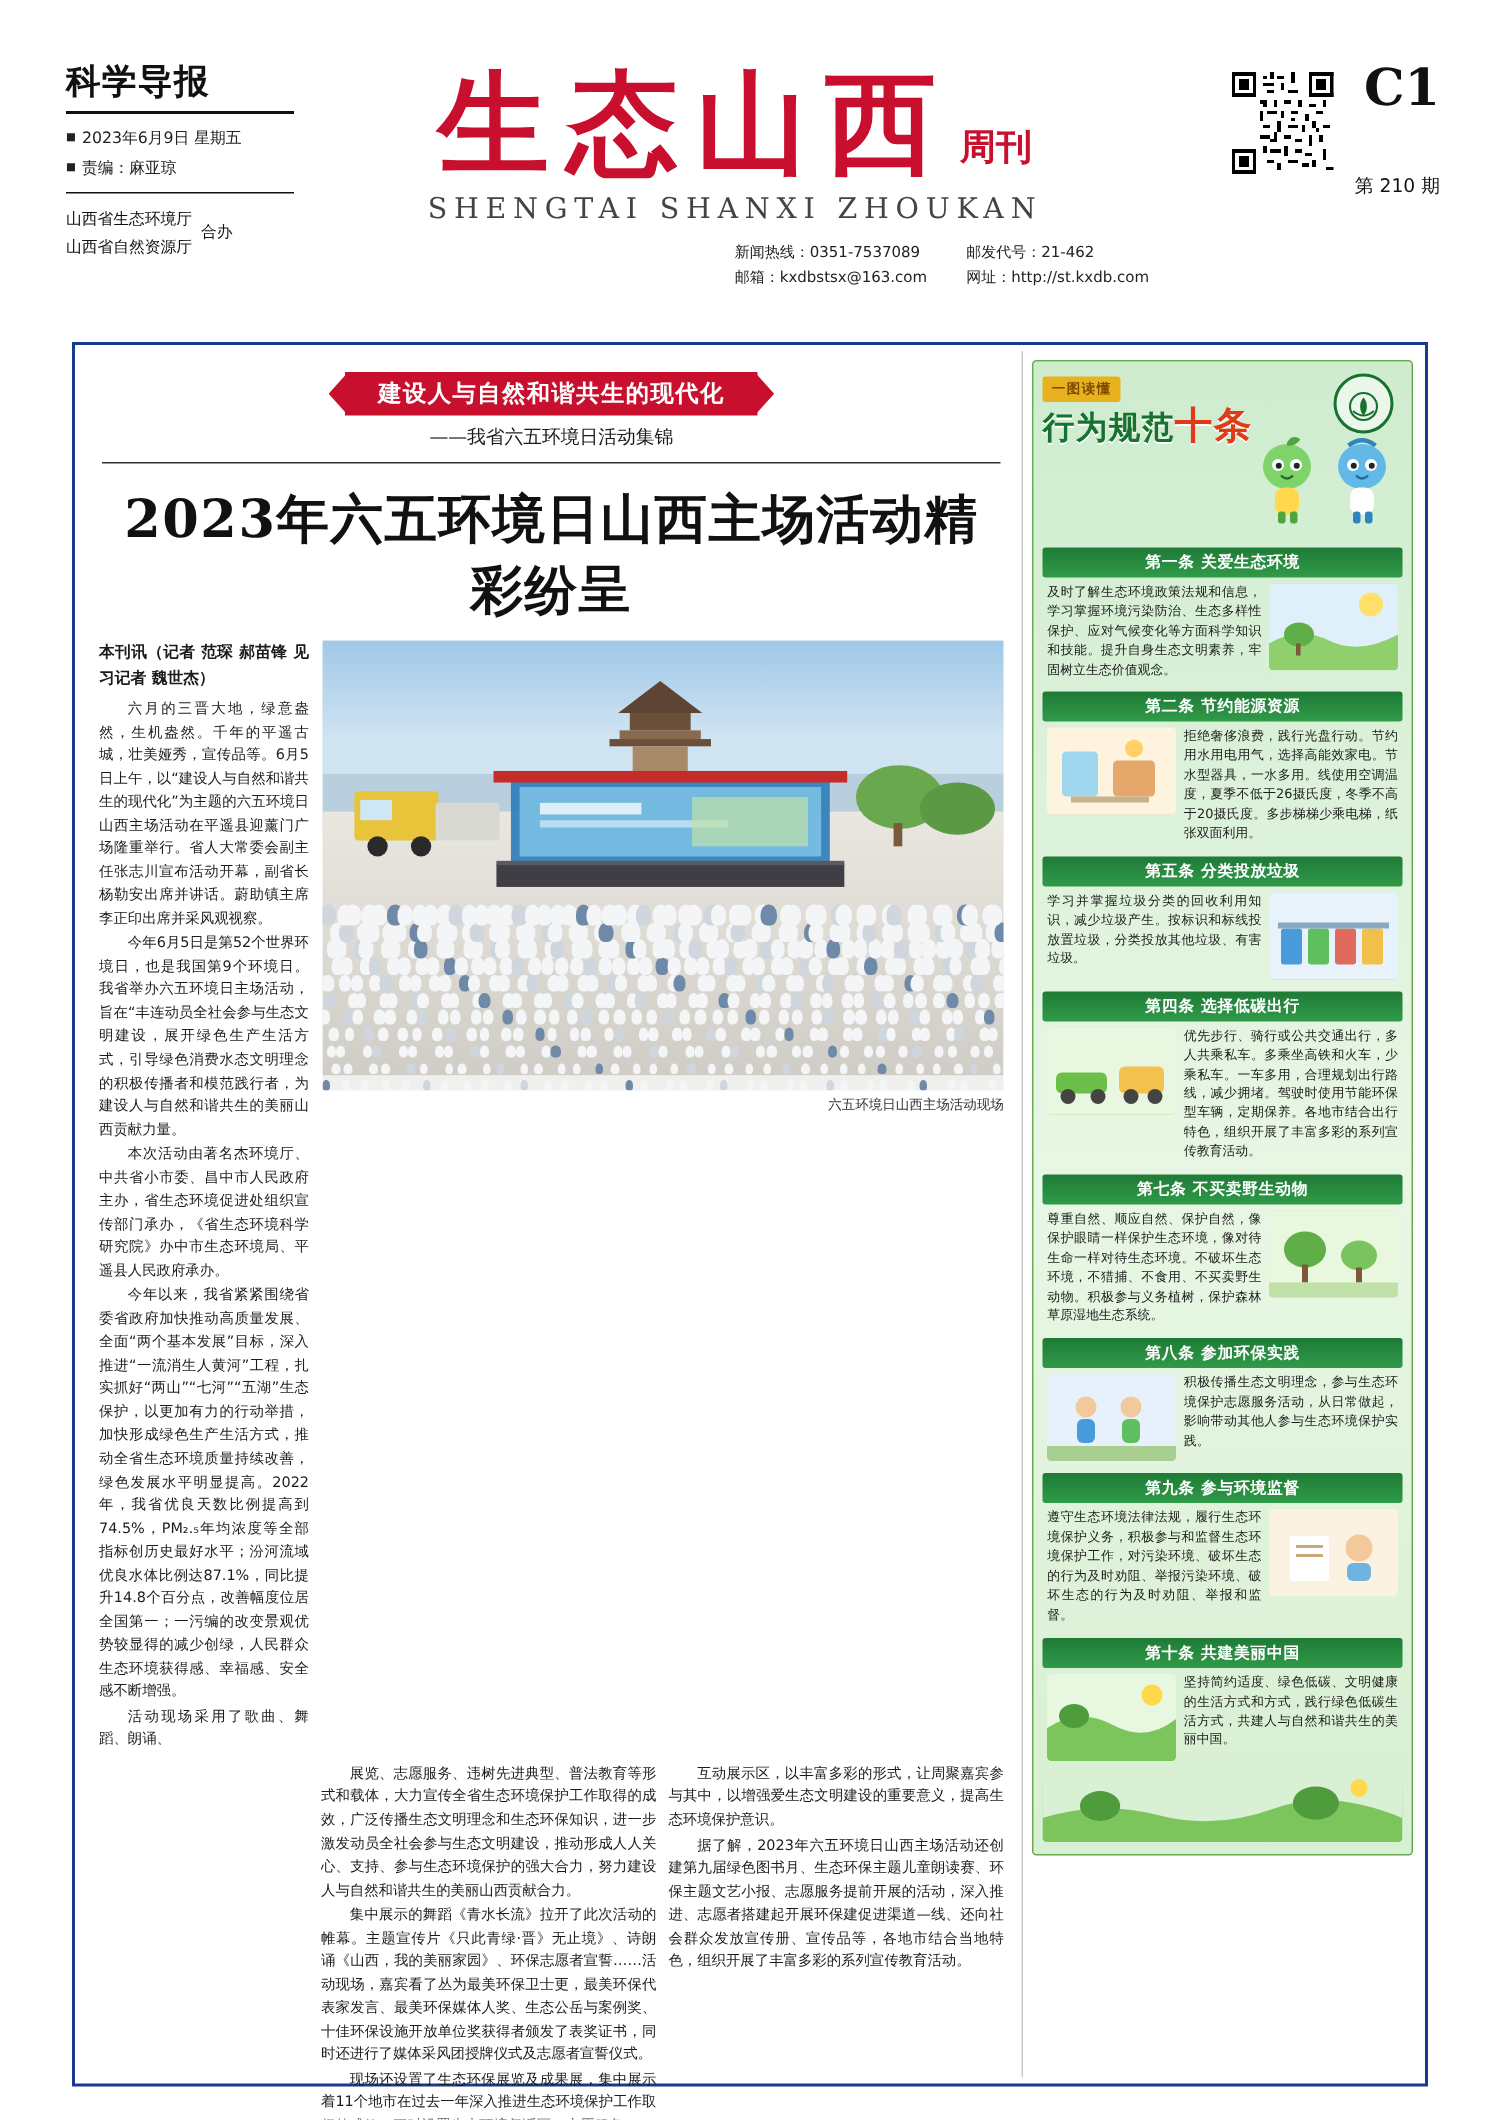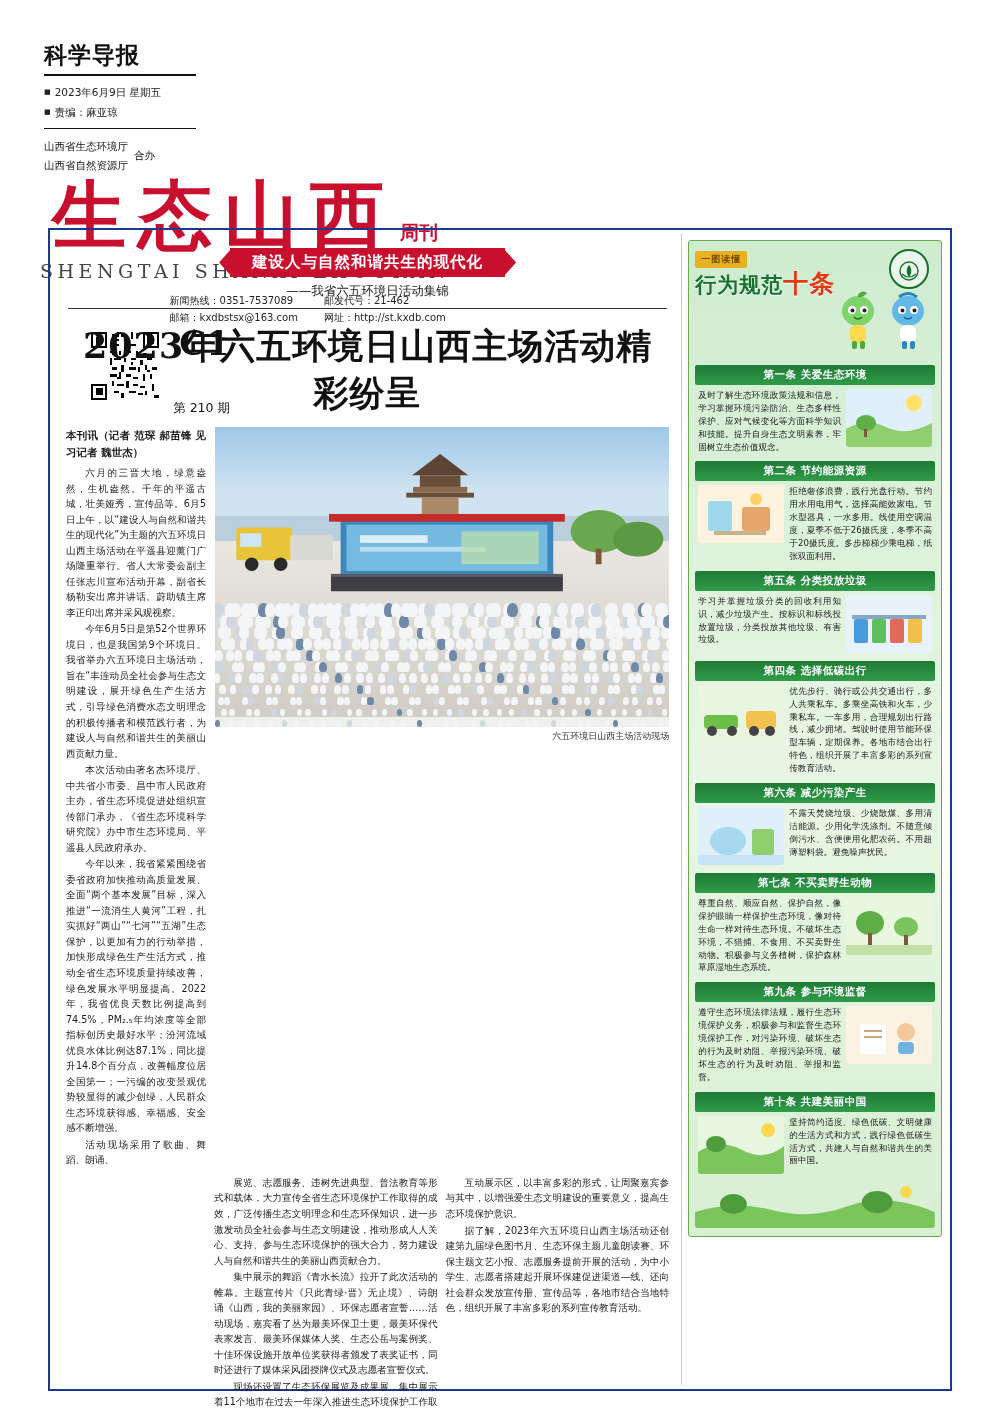--- a/index.html
+++ b/index.html
@@ -7,21 +7,21 @@
     width: 1000px; height: 1413px;
     background: #ffffff;
     font-family: "DejaVu Sans", "Liberation Sans", sans-serif;
     color: #111;
     position: relative;
     overflow: hidden;
   }
   .page { width: 1000px; height: 1413px; position: relative; padding: 0 40px; }
 
   
-  .masthead { display: flex; align-items: flex-start; padding-top: 42px; height: 152px; position: relative; flex-direction: column; }
+  .masthead { display: flex; align-items: flex-start; padding-top: 42px; height: 152px; position: relative; }
   .mh-left { width: 170px; padding-left: 4px; }
   .mh-logo {
     font-family: "DejaVu Serif", "Liberation Serif", serif;
     font-size: 23px; font-weight: bold; letter-spacing: 1px; color: #111;
     line-height: 1.1;
   }
   .mh-rule { height: 2px; background: #111; margin: 7px 0 7px 0; width: 152px; }
   .mh-meta { font-size: 10.5px; line-height: 1.85; color: #222; }
   .mh-meta .sq::before { content: "\25A0"; font-size: 7px; vertical-align: 2px; margin-right: 4px; }
   .mh-rule2 { height: 1px; background: #111; margin: 6px 0 8px 0; width: 152px; }
@@ -29,21 +29,21 @@
   .mh-dept-col { line-height: 1.75; }
   .mh-dept-join { font-size: 10.5px; }
 
   .mh-center { flex: 1; text-align: center; position: relative; padding-top: 4px; }
   .mh-title {
     font-family: "DejaVu Serif", "Liberation Serif", serif;
     font-size: 74px; font-weight: bold; color: #c8102e; letter-spacing: 12px;
     line-height: 1.0; display: inline-block;
   }
   .mh-weekly {
-    font-size: 19px; color: #c8102e; font-weight: bold;
+    font-size: 24px; color: #c8102e; font-weight: bold;
     display: inline-block; vertical-align: bottom; margin-left: 4px; padding-bottom: 6px;
     font-family: "DejaVu Serif", "Liberation Serif", serif;
   }
   .mh-pinyin {
     font-family: "DejaVu Serif", "Liberation Serif", serif;
     font-size: 19px; letter-spacing: 4.5px; color: #444; margin-top: 8px; font-weight: normal;
   }
   .mh-contact { font-size: 10px; color: #222; margin-top: 10px; display: flex; justify-content: flex-end; gap: 26px; padding-right: 4px; }
   .mh-contact-col { text-align: left; line-height: 1.7; }
 
@@ -847,21 +847,21 @@
 
         <div class="cols3" style="margin-top:6px;">
           <div class="ccol" style="width:140px;"></div>
           <div class="ccol" style="flex:1;">
             <p>展览、志愿服务、违树先进典型、普法教育等形式和载体，大力宣传全省生态环境保护工作取得的成效，广泛传播生态文明理念和生态环保知识，进一步激发动员全社会参与生态文明建设，推动形成人人关心、支持、参与生态环境保护的强大合力，努力建设人与自然和谐共生的美丽山西贡献合力。</p>
             <p>集中展示的舞蹈《青水长流》拉开了此次活动的帷幕。主题宣传片《只此青绿·晋》无止境》、诗朗诵《山西，我的美丽家园》、环保志愿者宣誓……活动现场，嘉宾看了丛为最美环保卫士更，最美环保代表家发言、最美环保媒体人奖、生态公岳与案例奖、十佳环保设施开放单位奖获得者颁发了表奖证书，同时还进行了媒体采风团授牌仪式及志愿者宣誓仪式。</p>
             <p>现场还设置了生态环保展览及成果展，集中展示着11个地市在过去一年深入推进生态环境保护工作取得的成效。同时设置生态环境督话区、志愿服务</p>
           </div>
           <div class="ccol" style="flex:1;">
             <p>互动展示区，以丰富多彩的形式，让周聚嘉宾参与其中，以增强爱生态文明建设的重要意义，提高生态环境保护意识。</p>
-            <p>据了解，2023年六五环境日山西主场活动还创建第九届绿色图书月、生态环保主题儿童朗读赛、环保主题文艺小报、志愿服务提前开展的活动，为中小学生、志愿者搭建起开展环保建促进渠道—线、还向社会群众发放宣传册、宣传品等，各地市结合当地特色，组织开展了丰富多彩的系列宣传教育活动。</p>
+            <p>据了解，2023年六五环境日山西主场活动还创建第九届绿色图书月、生态环保主题儿童朗读赛、环保主题文艺小报、志愿服务提前开展的活动，深入推进、志愿者搭建起开展环保建促进渠道—线、还向社会群众发放宣传册、宣传品等，各地市结合当地特色，组织开展了丰富多彩的系列宣传教育活动。</p>
           </div>
         </div>
 
       </div>
 
       <div class="col-side">
         <div class="side-poster">
 
           <div class="poster-head">
             <div class="poster-ribbon">一图读懂</div>
@@ -968,52 +968,54 @@
                     <circle cx="14" cy="46" r="5" fill="#444"></circle>
                     <circle cx="34" cy="46" r="5" fill="#444"></circle>
                     <rect x="48" y="26" width="30" height="18" rx="4" fill="#f2c14e"></rect>
                     <circle cx="56" cy="46" r="5" fill="#444"></circle>
                     <circle cx="72" cy="46" r="5" fill="#444"></circle>
                   </svg>
               </div>
             </div>
           </div>
 
-          <div class="rule-item rev">
-            <div class="rule-bar">第六条  减少污染产生</div>
-            <div class="rule-body">
-              <div class="rule-text">不露天焚烧垃圾、少烧散煤、多用清洁能源。少用化学洗涤剂。不随意倾倒污水、含便便用化肥农药。不用超薄塑料袋。避免噪声扰民。</div>
-              <div class="rule-pic p-sky">
-                <svg width="86" height="58" viewBox="0 0 86 58">
-                    <rect width="86" height="58" fill="#dff0fb"></rect>
-                    <ellipse cx="30" cy="34" rx="18" ry="14" fill="#a8d8f0"></ellipse>
-                    <rect x="54" y="22" width="22" height="26" rx="3" fill="#8fcf6e"></rect>
-                    <path d="M0 48 L86 48 L86 58 L0 58Z" fill="#c6e3f5"></path>
-                  </svg>
-              </div>
-            </div>
-          </div>
 
           <div class="rule-item">
             <div class="rule-bar">第七条  不买卖野生动物</div>
             <div class="rule-body">
               <div class="rule-text">尊重自然、顺应自然、保护自然，像保护眼睛一样保护生态环境，像对待生命一样对待生态环境。不破坏生态环境，不猎捕、不食用、不买卖野生动物。积极参与义务植树，保护森林草原湿地生态系统。</div>
               <div class="rule-pic p-green">
                 <svg width="86" height="58" viewBox="0 0 86 58">
                     <rect width="86" height="58" fill="#e9f7df"></rect>
                     <ellipse cx="24" cy="26" rx="14" ry="12" fill="#5fae47"></ellipse>
                     <rect x="22" y="36" width="4" height="12" fill="#7a5a38"></rect>
                     <ellipse cx="60" cy="30" rx="12" ry="10" fill="#79c45e"></ellipse>
                     <rect x="58" y="38" width="4" height="10" fill="#7a5a38"></rect>
                     <rect x="0" y="48" width="86" height="10" fill="#bfe0a6"></rect>
                   </svg>
               </div>
             </div>
           </div>
 
+          <div class="rule-item rev">
+            <div class="rule-bar">第八条  参加环保实践</div>
+            <div class="rule-body">
+              <div class="rule-text">积极传播生态文明理念，参与生态环境保护志愿服务活动，从日常做起，影响带动其他人参与生态环境保护实践。</div>
+              <div class="rule-pic p-blue">
+                <svg width="86" height="58" viewBox="0 0 86 58">
+                    <rect width="86" height="58" fill="#e6f1fb"></rect>
+                    <circle cx="26" cy="22" r="7" fill="#f3c89b"></circle>
+                    <rect x="20" y="30" width="12" height="16" rx="4" fill="#4a9bdc"></rect>
+                    <circle cx="56" cy="22" r="7" fill="#f3c89b"></circle>
+                    <rect x="50" y="30" width="12" height="16" rx="4" fill="#5fbf5f"></rect>
+                    <rect x="0" y="48" width="86" height="10" fill="#a8cf90"></rect>
+                  </svg>
+              </div>
+            </div>
+          </div>
 
           <div class="rule-item">
             <div class="rule-bar">第九条  参与环境监督</div>
             <div class="rule-body">
               <div class="rule-text">遵守生态环境法律法规，履行生态环境保护义务，积极参与和监督生态环境保护工作，对污染环境、破坏生态的行为及时劝阻、举报污染环境、破坏生态的行为及时劝阻、举报和监督。</div>
               <div class="rule-pic p-warm">
                 <svg width="86" height="58" viewBox="0 0 86 58">
                     <rect width="86" height="58" fill="#fbf2e2"></rect>
                     <rect x="14" y="18" width="26" height="30" rx="2" fill="#fff"></rect>
                     <rect x="18" y="24" width="18" height="2" fill="#c9a97a"></rect>

